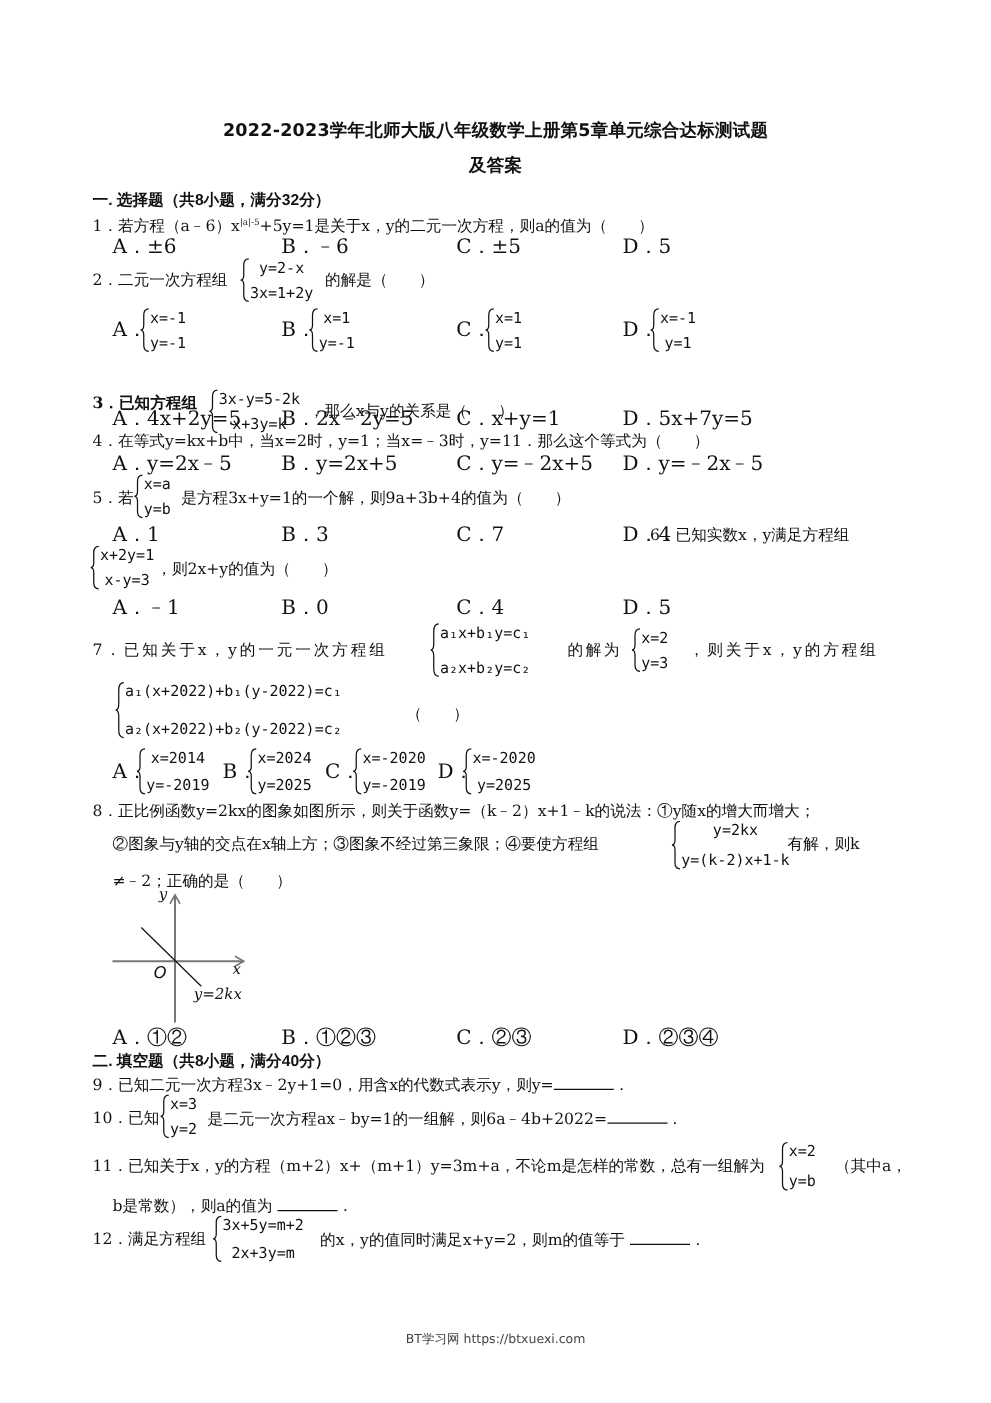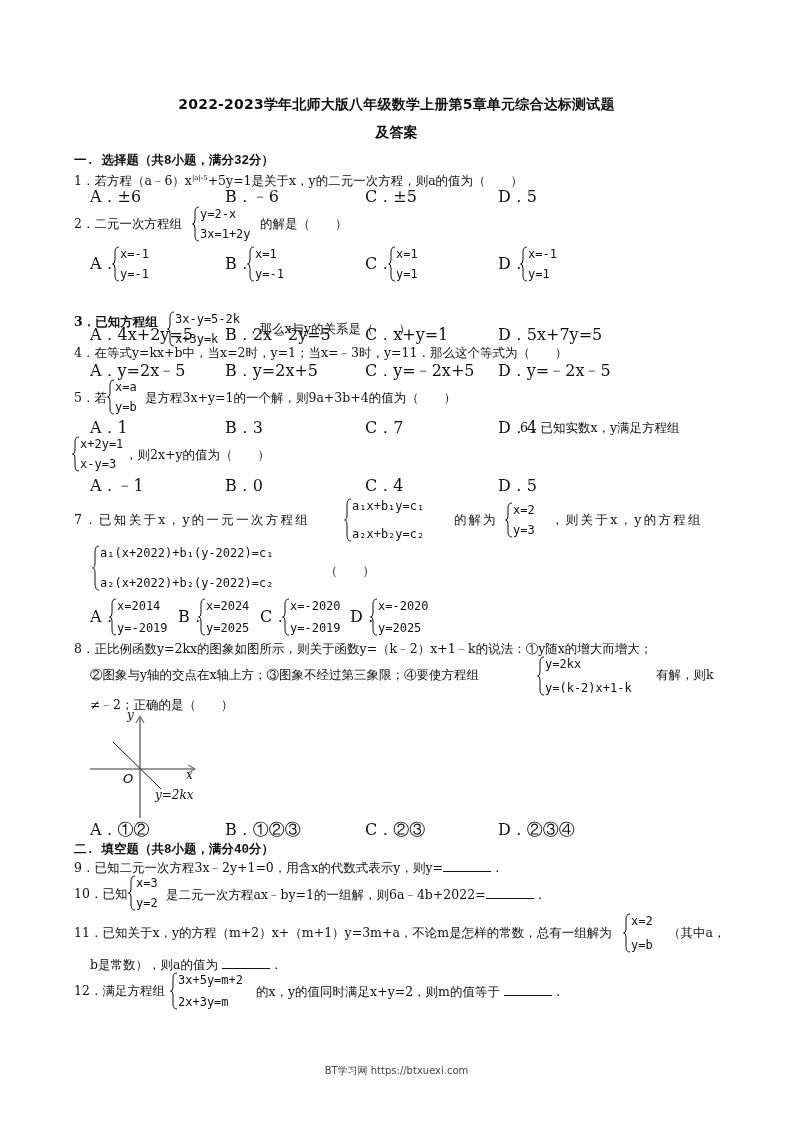--- a/index.html
+++ b/index.html
@@ -1,24 +1,24 @@
 <!DOCTYPE html>
 <html><head>
 <meta charset="utf-8">
 <style>
   html, body { margin: 0; padding: 0; background: #ffffff; }
   body { width: 793px; height: 1122px; position: relative; overflow: hidden;
          font-family: "DejaVu Serif", "Liberation Serif", serif; color: #111; }
   .abs { position: absolute; white-space: nowrap; }
   .title { font-family: "DejaVu Sans", "Liberation Sans", sans-serif; font-weight: bold;
            font-size: 14px; letter-spacing: 0.2px; left: 0; width: 793px; text-align: center; }
-  .sec { font-family: Liberation Mono, monospace; font-weight: bold; font-size: 12.5px; }
+  .sec { font-family: Liberation Sans, sans-serif; font-weight: bold; font-size: 12.5px; }
   .q { font-size: 12.5px; line-height: 16px; }
   .opt { font-size: 16px; line-height: 16px; }
-  .sys { position: absolute; display: flex; align-items: stretch; }
+  .sys { position: absolute; display: flex; align-items: stretch; text-align: center; }
   .brace { font-family: "DejaVu Sans", sans-serif; display: flex; align-items: center; }
   .brace svg { display: block; }
   .rows { display: flex; flex-direction: column; justify-content: space-between;
           font-family: "DejaVu Sans Mono", "Liberation Mono", monospace; font-size: 12px; }
   .rows span { line-height: 16px; white-space: nowrap; }
   .blank { display: inline-block; width: 48px; border-bottom: 1px solid #111; height: 12px; vertical-align: baseline; }
   .footer { font-family: "DejaVu Sans", "Liberation Sans", sans-serif; font-size: 10px; color: #444;
             left: 0; width: 793px; text-align: center; }
 </style>
 </head>
@@ -252,21 +252,21 @@
   <div class="brace">
       <svg width="8" height="40" viewBox="0 0 8 40">
         <path d="M7 1 Q3 1 3 6 L3 16 Q3 20 0.5 20 Q3 20 3 24 L3 34 Q3 39 7 39" fill="none" stroke="#111" stroke-width="1"></path>
       </svg>
     </div>
   <div class="rows">
       <span>y=2kx</span>
       <span>y=(k-2)x+1-k</span>
     </div>
 </div>
-<div class="abs q" style="left:656px; top:667px;">有解，则k</div>
+<div class="abs q" style="left:630px; top:667px;">有解，则k</div>
 <div class="abs q" style="left:90px; top:697px;">≠﹣2；正确的是（　　）</div>
 
 <div class="abs" style="left:85px; top:708px; width:120px; height:112px;">
   <svg width="120" height="112" viewBox="0 0 120 112">
     <line x1="55" y1="110" x2="55" y2="9" stroke="#777" stroke-width="1.6"></line>
     <polyline points="51,15 55,8 59,15" fill="none" stroke="#777" stroke-width="1.3"></polyline>
     <line x1="5" y1="61" x2="110" y2="61" stroke="#777" stroke-width="1.6"></line>
     <polyline points="103,57 110,61 103,65" fill="none" stroke="#777" stroke-width="1.3"></polyline>
     <line x1="28" y1="34" x2="76" y2="81" stroke="#111" stroke-width="1"></line>
   </svg>

